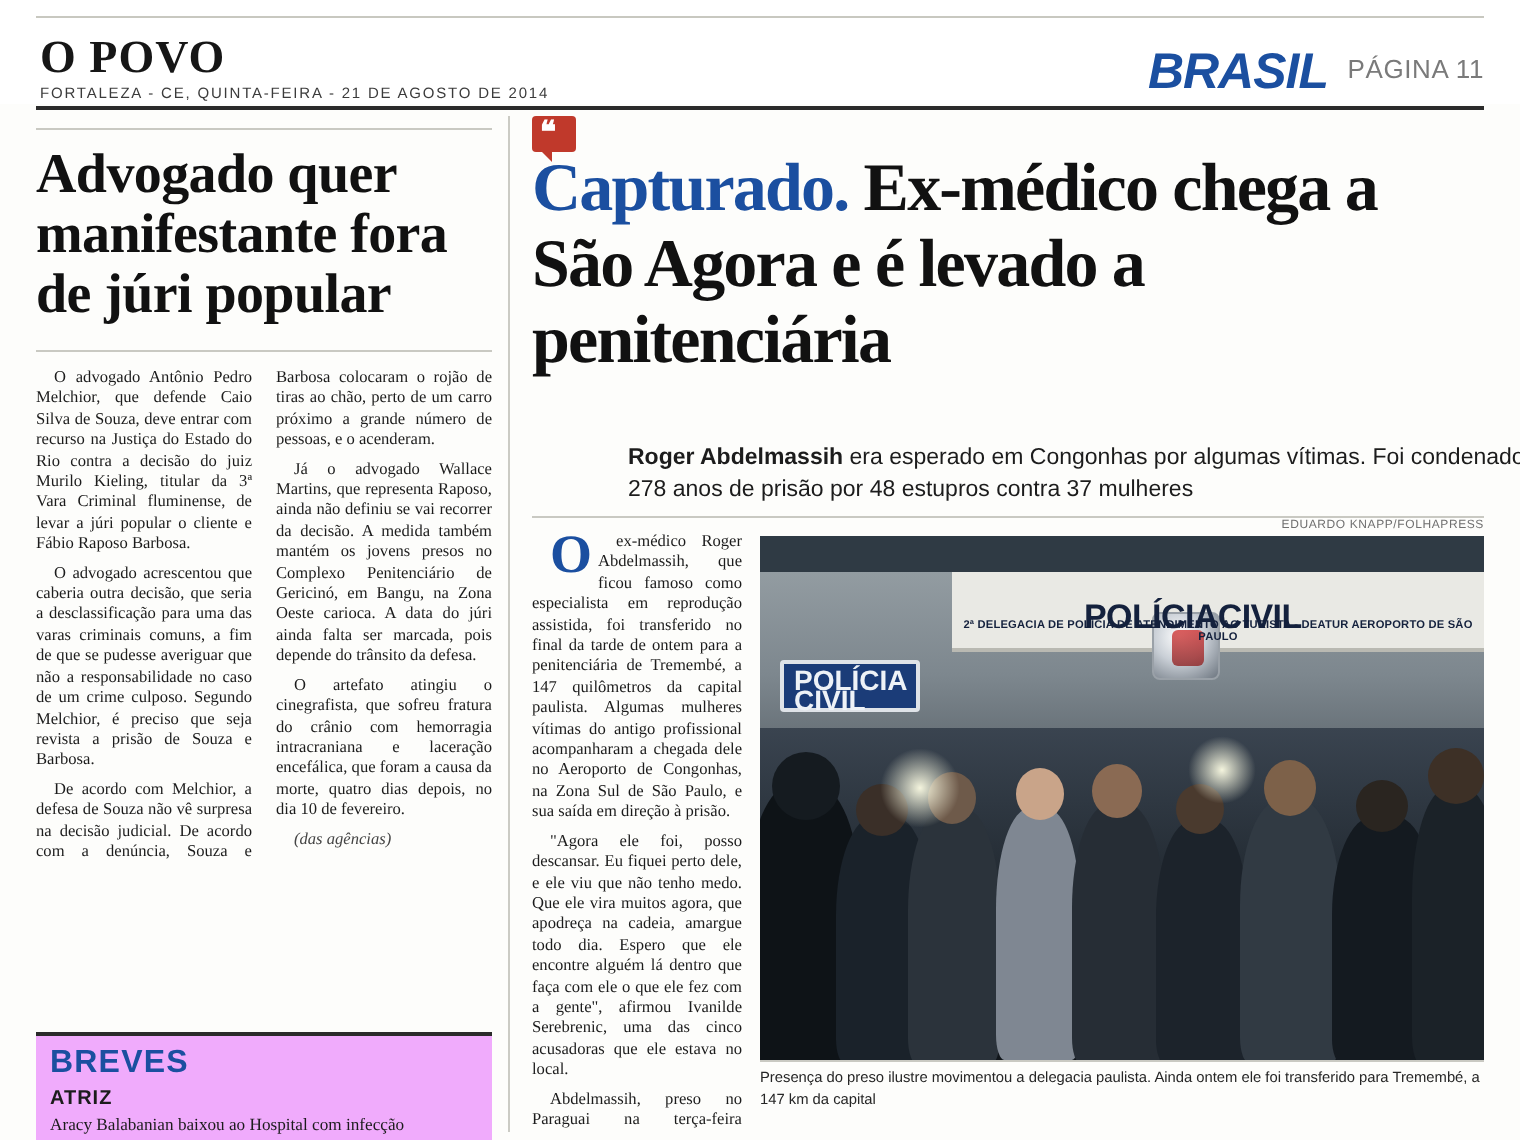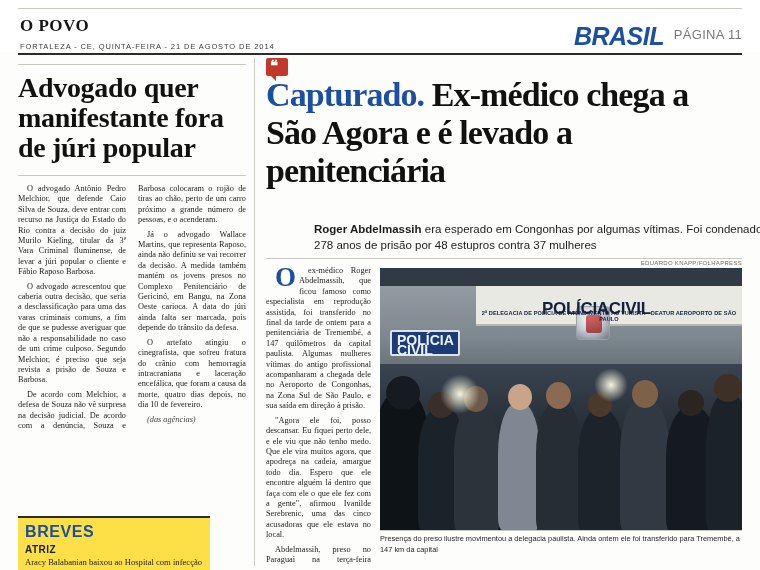--- a/index.html
+++ b/index.html
@@ -25,21 +25,21 @@
     width: 760px; height: 52px;
     background: #ffffff;
   }
   .masthead-rule-top {
     position: absolute; left: 18px; top: 8px; width: 724px; height: 1px;
     background: #c8c8c0;
   }
   .brand {
     position: absolute; left: 20px; top: 16px;
     font-family: "Liberation Serif", serif;
-    font-size: 17px; font-weight: bold; letter-spacing: 0.5px;
+    font-size: 23px; font-weight: bold; letter-spacing: 0.5px;
     color: #161616;
   }
   .brand-sub {
     position: absolute; left: 20px; top: 42px;
     font-family: "Liberation Sans", sans-serif;
     font-size: 7.5px; letter-spacing: 0.9px; color: #3b3b3b;
     text-transform: uppercase;
   }
   .section-tag {
     position: absolute; right: 96px; top: 22px;
@@ -83,23 +83,23 @@
     font-family: "Liberation Serif", serif;
     font-size: 8.3px; line-height: 10.4px;
     color: #1c1c1c; text-align: justify;
     height: 256px;
   }
   .body-cols p { margin: 0 0 4px 0; text-indent: 9px; }
   .agencias-tag { font-style: italic; color: #444; }
 
   
   .breves {
-    position: absolute; left: 18px; top: 516px; width: 192px; height: 54px;
+    position: absolute; left: 18px; top: 516px; width: 228px; height: 54px;
     border-top: 2px solid #2b2b2b;
-    background: #fde047;
+    background: #f0abfc;
     padding: 5px 7px 0 7px;
   }
   .breves-title {
     font-family: "Liberation Sans", sans-serif;
     font-size: 16px; font-weight: bold; color: #1b4fa0;
     letter-spacing: 0.6px; line-height: 17px;
   }
   .breves-sub {
     font-family: "Liberation Sans", sans-serif;
     font-size: 10px; font-weight: bold; color: #1c1c1c;

